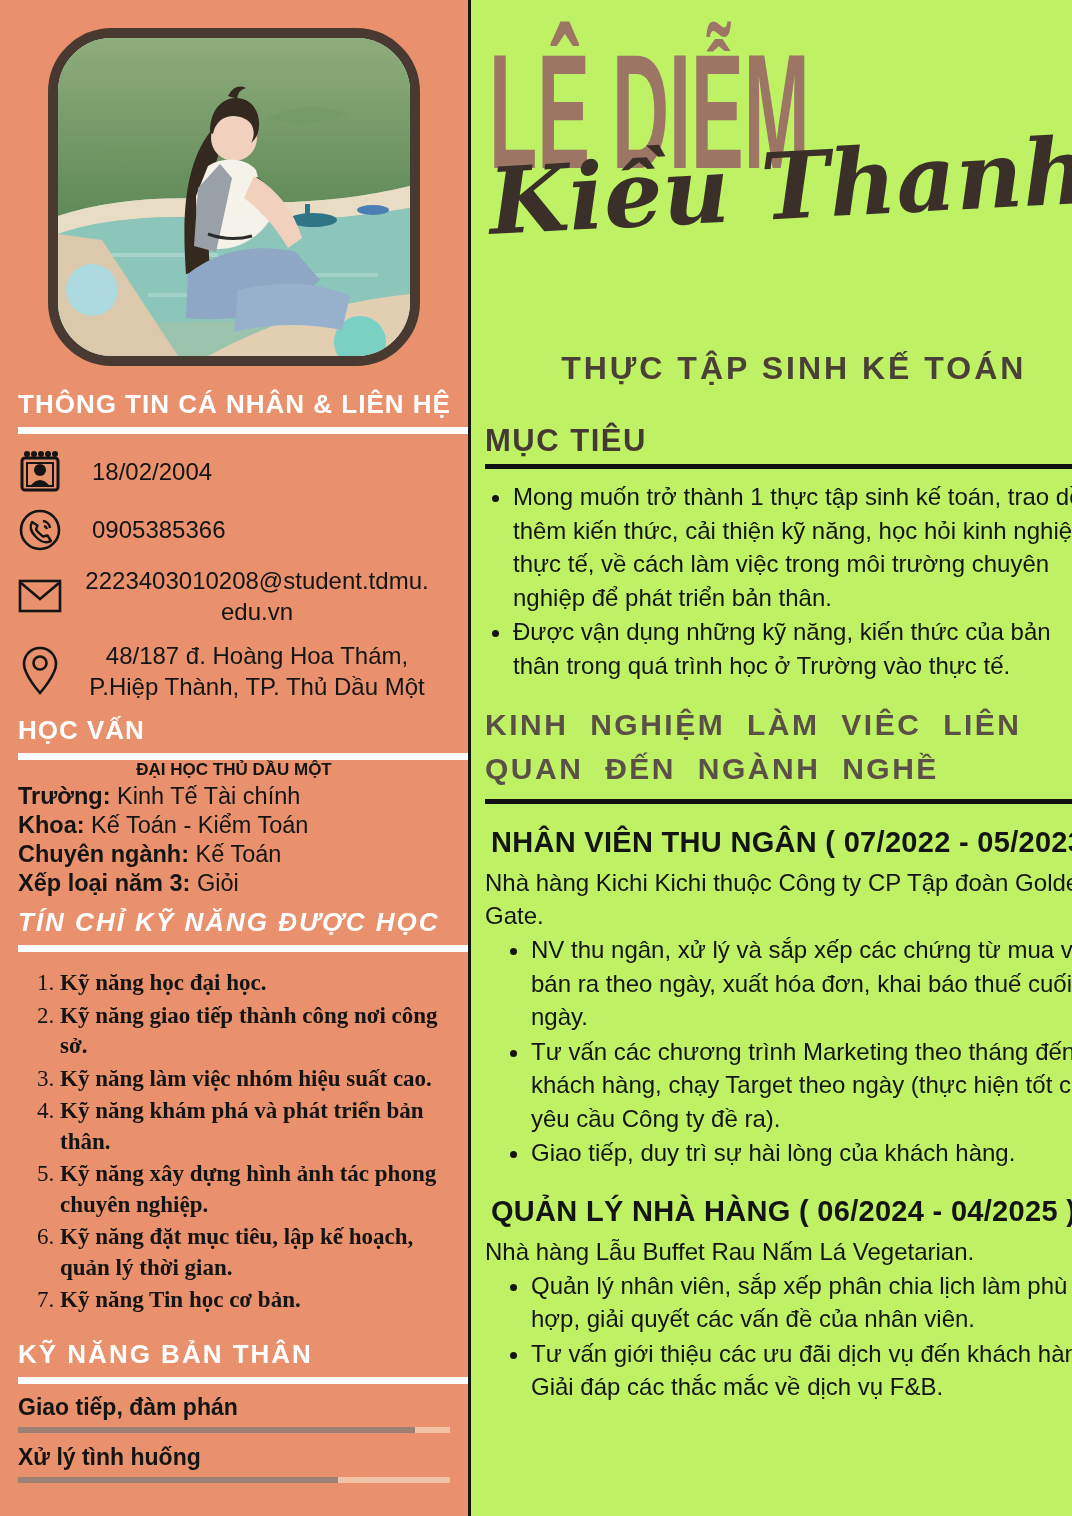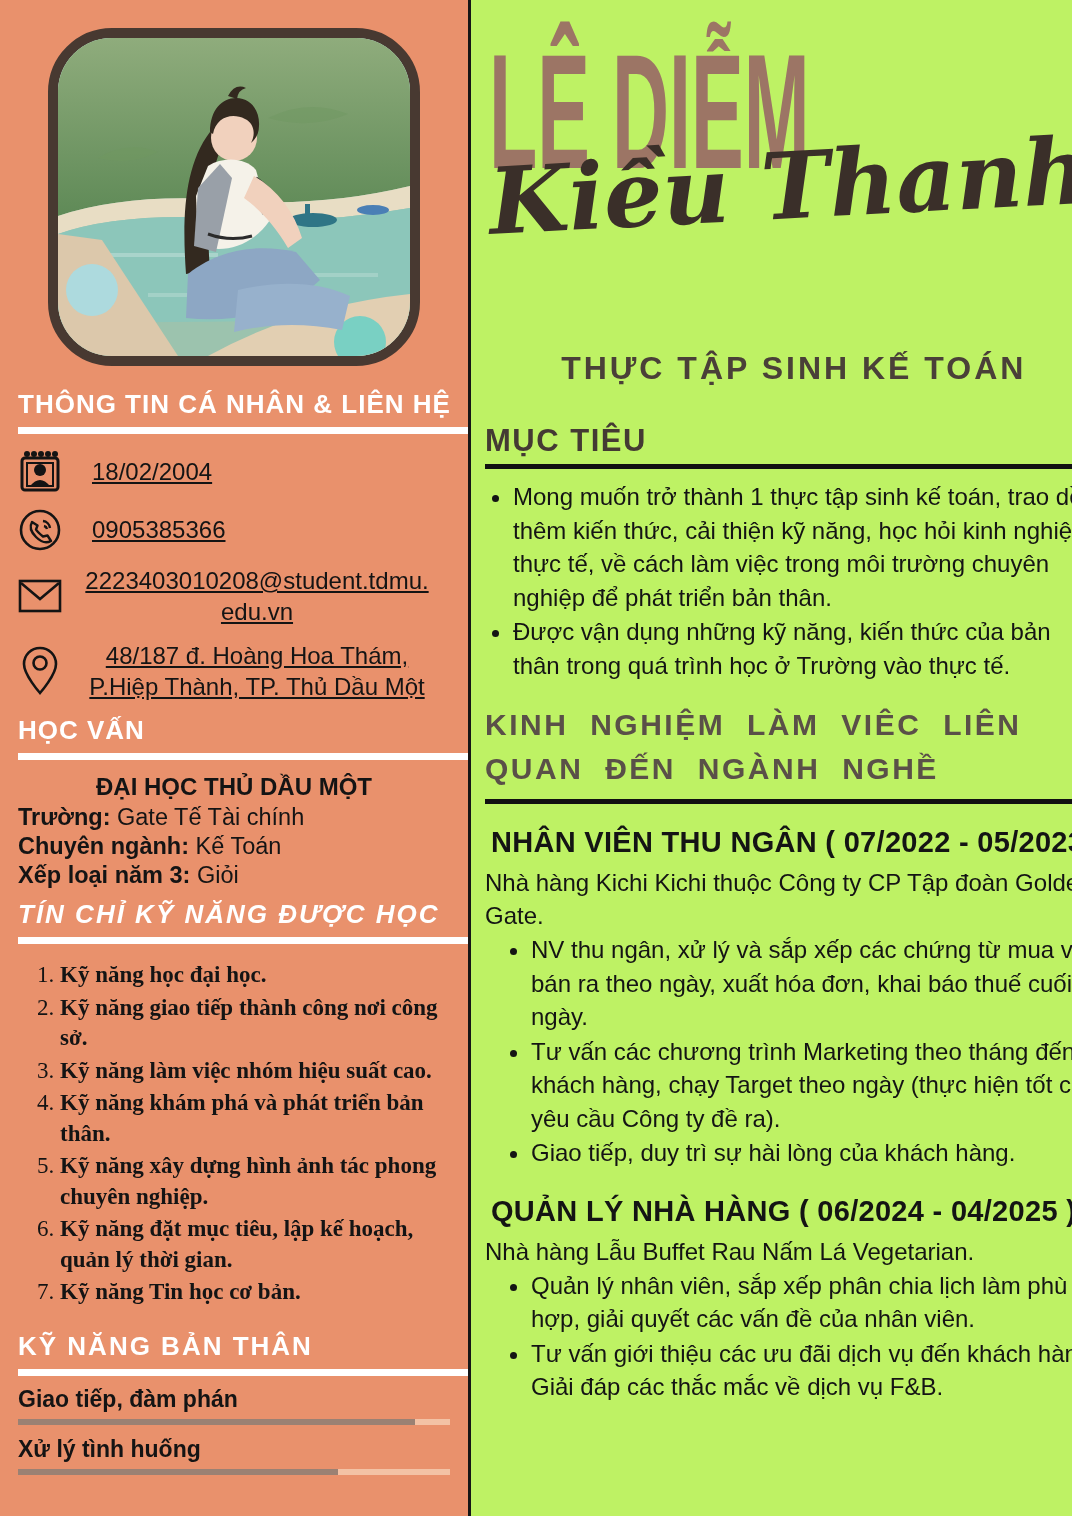--- a/index.html
+++ b/index.html
@@ -22,26 +22,26 @@
     margin:28px auto 0 auto;width:352px;height:318px;
     border:10px solid #483931;border-radius:64px;overflow:hidden;
     background:#BFD8C9;box-sizing:content-box;
   }
   .photo-frame svg{display:block;width:352px;height:318px;}
 
   .side-head{margin-top:23px;font-size:26px;font-weight:bold;color:#FFFFFF;letter-spacing:1px;white-space:nowrap;}
   .side-rule{height:7px;background:#FFFFFF;margin:7px -18px 0 0;}
 
   .contacts{margin-top:15px;}
-  .contact-row{display:flex;align-items:center;margin-bottom:13px;text-decoration:underline;}
+  .contact-row{display:flex;align-items:center;margin-bottom:13px;}
   .contact-row .cicon{width:46px;flex:none;display:flex;align-items:center;justify-content:flex-start;}
   .contact-row .ctext{font-size:24px;margin-left:28px;}
   .contact-row.centered .ctext{margin-left:0;flex:1;text-align:center;line-height:31px;}
 
-  .edu-school{margin-top:13px;text-align:center;font-size:24px;font-weight:bold;}
+  .edu-school{text-align:center;font-size:17px;font-weight:bold;}
   .edu-rows{margin-top:2px;}
   .edu-row{font-size:23.5px;line-height:29px;}
   .edu-row .lbl{font-weight:bold;}
 
   ol.credit-list{margin:16px 0 0 0;padding:0 0 0 42px;font-family:Liberation Serif, serif;}
   ol.credit-list li{font-size:23px;font-weight:bold;line-height:30.5px;margin-bottom:2px;}
   ol.credit-list li::marker{font-weight:normal;}
 
   .bars{margin-top:10px;}
   .bar-item{margin-bottom:11px;}
@@ -199,23 +199,26 @@
       </div>
     </div>
 
     <div class="side-head" style="margin-top:6px;">HỌC VẤN</div>
     <div class="side-rule"></div>
 
     <div class="edu-school">ĐẠI HỌC THỦ DẦU MỘT</div>
     <div class="edu-rows">
 
         <div class="edu-row">
-          <span class="lbl">Trường:</span><span> Gate Tế Tài chính</span>
-        </div>
-
+          <span class="lbl">Trường:</span><span> Kinh Tế Tài chính</span>
+        </div>
+
+        <div class="edu-row">
+          <span class="lbl">Khoa:</span><span> Kế Toán - Kiểm Toán</span>
+        </div>
 
         <div class="edu-row">
           <span class="lbl">Chuyên ngành:</span><span> Kế Toán</span>
         </div>
 
         <div class="edu-row">
           <span class="lbl">Xếp loại năm 3:</span><span> Giỏi</span>
         </div>
       </div>
 

